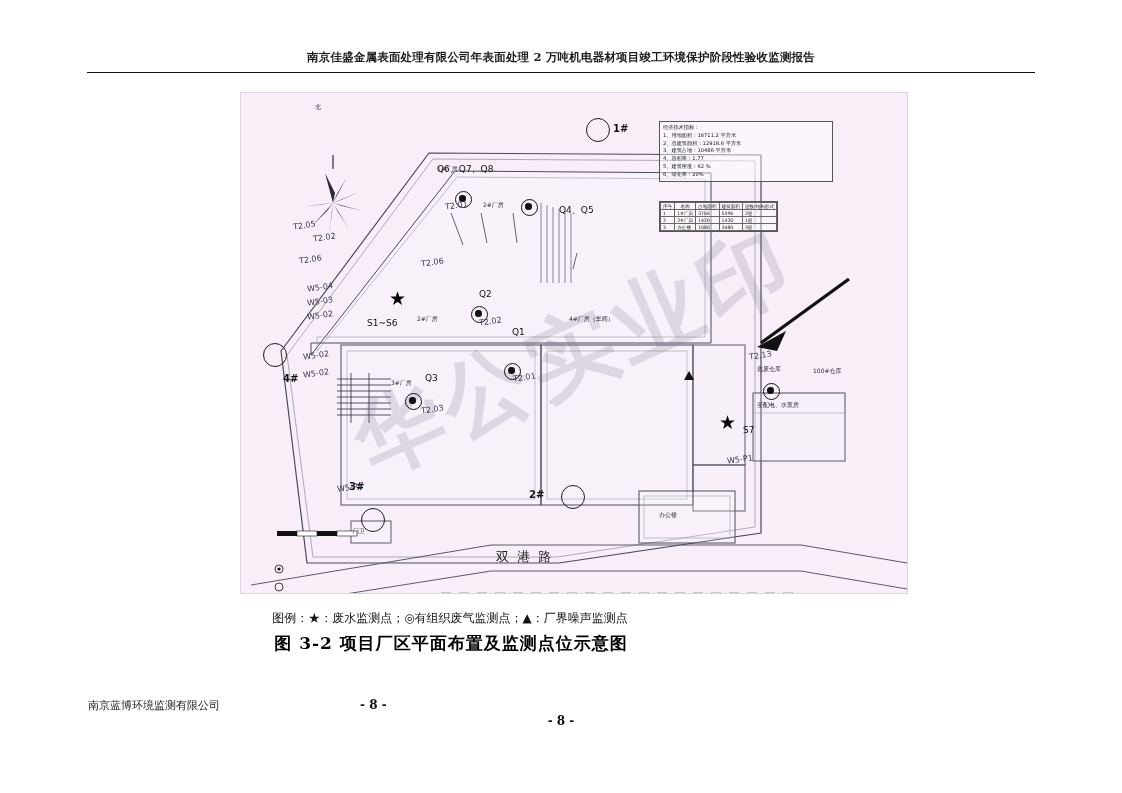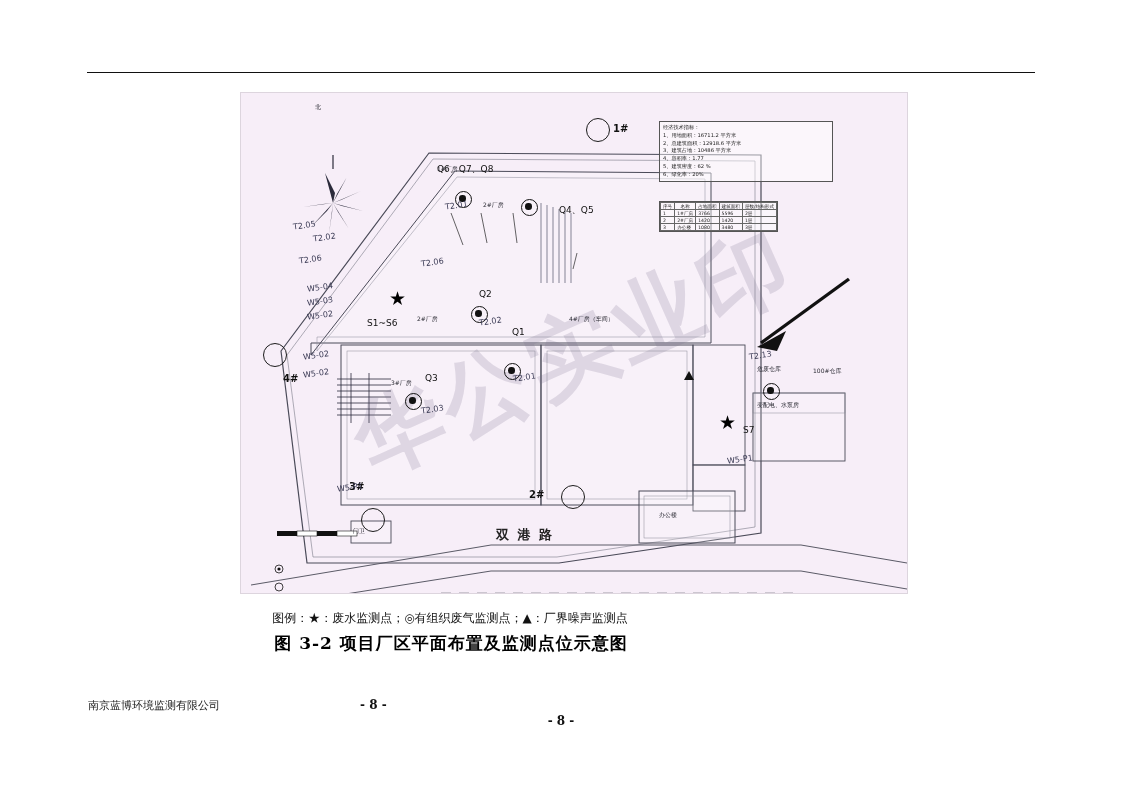--- a/index.html
+++ b/index.html
@@ -216,20 +216,21 @@
     padding: 0.5px 2px;
     font-weight: normal;
     white-space: nowrap;
   }
 </style>
 </head>
 <body>
 
 <div class="page">
 
+  <div class="header-title">南京佳盛金属表面处理有限公司年表面处理 2 万吨机电器材项目竣工环境保护阶段性验收监测报告</div>
   <div class="header-rule"></div>
 
   <div class="figure-wrap">
     <svg class="figure-canvas" viewBox="0 0 666 500" preserveAspectRatio="none">
 
       <g stroke="#3a3a46" fill="none" stroke-width="1.1">
         <path d="M52 252 L196 66 L470 68 L505 120 L505 430 L330 470 L100 470 L52 340 Z" opacity="0.0"></path>
 
         <path d="M40 258 L188 60 L520 62 L520 440 L318 470 L66 470 Z" stroke="#4a4a58" stroke-width="1.2"></path>
         <path d="M46 262 L192 66 L514 68 L514 434 L316 464 L72 464 Z" stroke="#7a7a88" stroke-width="0.6"></path>
@@ -431,21 +432,21 @@
     <div class="lbl" style="left:328px; top:222px;">4#厂房（车间）</div>
     <div class="lbl" style="left:418px; top:418px;">办公楼</div>
     <div class="lbl" style="left:516px; top:272px;">危废仓库</div>
     <div class="lbl" style="left:572px; top:274px;">100#仓库</div>
     <div class="lbl" style="left:516px; top:308px;">变配电、水泵房</div>
     <div class="lbl" style="left:112px; top:434px;">门卫</div>
     <div class="lbl" style="left:176px; top:222px;">2#厂房</div>
 
     <div class="lbl" style="left:74px; top:10px;">北</div>
 
-    <div class="road-label" style="left:255px; top:433px;font-weight:bold;">双 港 路</div>
+    <div class="road-label" style="left:255px; top:455px;">双 港 路</div>
   </div>
 
   <div class="legend">图例：★：废水监测点；◎有组织废气监测点；▲：厂界噪声监测点</div>
   <div class="fig-caption">图 3-2 项目厂区平面布置及监测点位示意图</div>
 
   <div class="footer-left">南京蓝博环境监测有限公司</div>
   <div class="footer-page-1">- 8 -</div>
   <div class="footer-page-2">- 8 -</div>
 
 </div>

